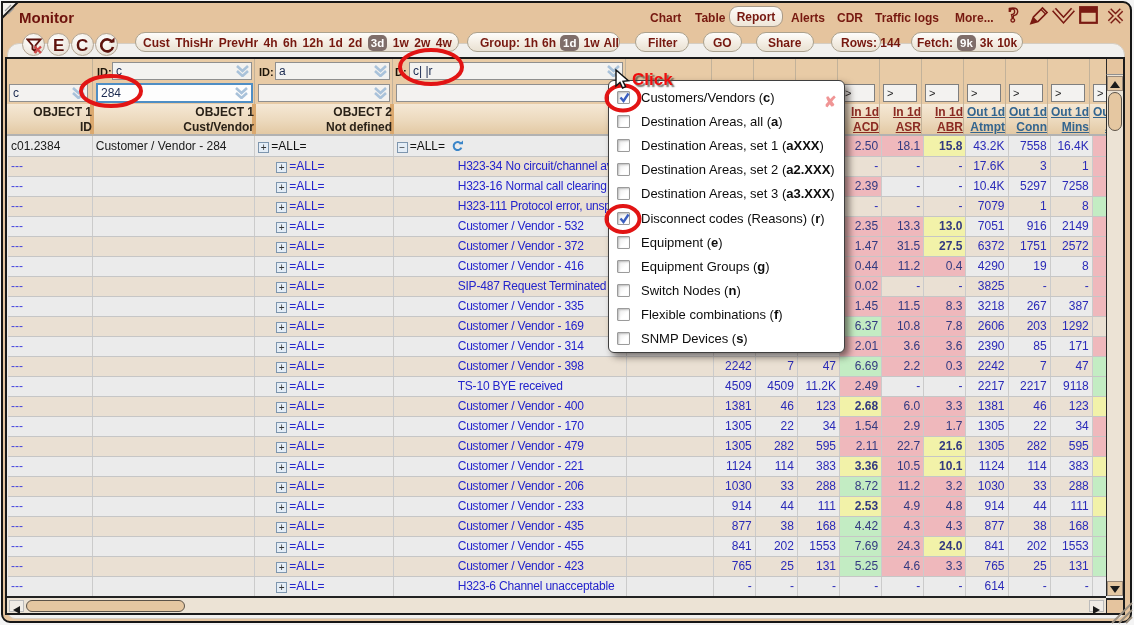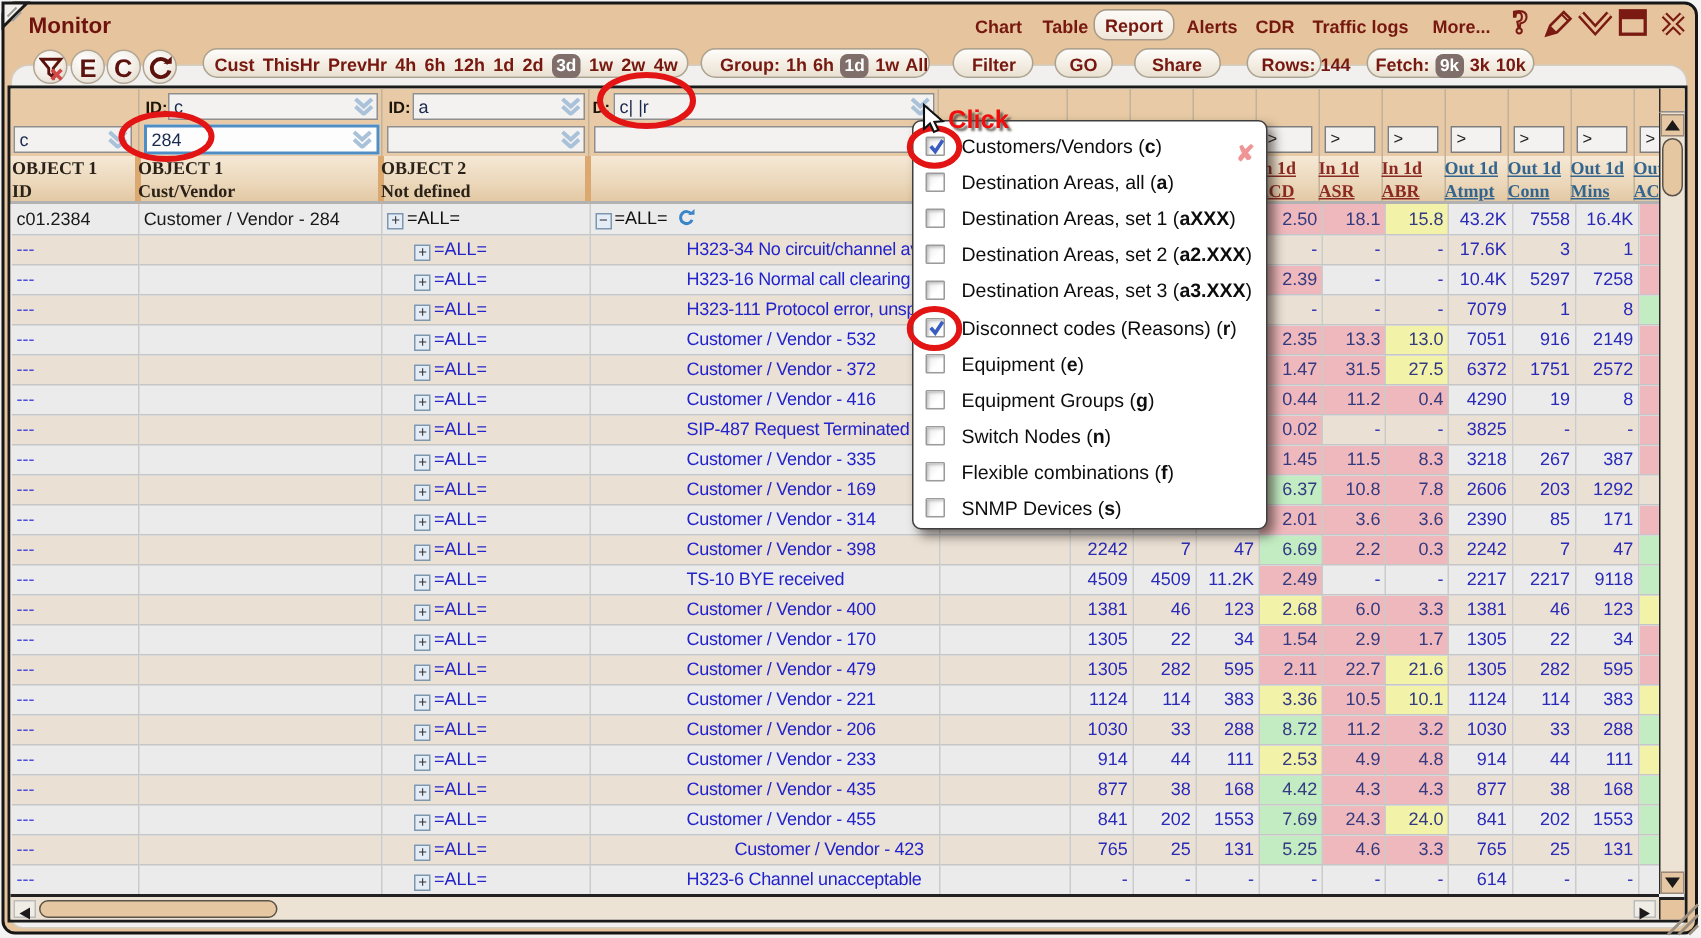--- a/index.html
+++ b/index.html
@@ -17,39 +17,39 @@
  background:radial-gradient(circle at 38% 30%,#ffffff,#f1ece4 55%,#ddd4c6);}
 .pill{position:absolute;height:20px;top:32px;border:1px solid #aba28f;border-radius:10px;
  background:linear-gradient(#fefdfb,#f3ede3 55%,#e9e1d2);color:#76180f;font-size:12px;
  font-weight:bold;white-space:nowrap;line-height:21px;}
 .badge{display:inline-block;background:#7f6e6a;color:#fff;border-radius:5px;padding:1px 3px;
  margin:0;line-height:14px;font-size:11.5px;position:relative;top:0px;}
 .tblborder{position:absolute;left:5px;top:57px;width:1120px;height:558px;border:2px solid #1b1b1b;background:transparent;}
 .hdrbg{background:#e8cba6;}
 .lblrow{background:linear-gradient(#f5e8d5,#ecd9bd 55%,#e3c9a4);border-bottom:2px solid #b2b2b2;}
 .vline{position:absolute;width:1px;background:#c2b29a;}
-.lbl{position:absolute;top:46px;font-size:12px;font-weight:bold;color:#2a2218;text-align:left;line-height:15px;font-family:Liberation Serif, serif;}
+.lbl{position:absolute;top:46px;font-size:12px;font-weight:bold;color:#2a2218;text-align:right;line-height:15px;}
 .inlbl{color:#8b2a22;text-decoration:underline;}
 .outlbl{color:#33658f;text-decoration:underline;}
 .finput{position:absolute;height:18px;background:#f3f2f0;border:1px solid #8f8f8f;
  font-size:12px;color:#1b2a50;line-height:16px;padding-left:3px;white-space:nowrap;}
 .flabel{position:absolute;font-size:11px;font-weight:bold;color:#1c1408;}
 .gt{position:absolute;height:18px;background:#f3f2f0;border:1px solid #7f7f7f;font-size:11px;
  color:#222;line-height:16px;padding-left:3px;}
 .chev{position:absolute;width:15px;height:12px;}
 .bodyclip{position:absolute;left:7px;top:136px;width:1099px;height:460px;overflow:hidden;background:#ebebeb;}
 table.grid{border-collapse:collapse;table-layout:fixed;margin-left:1px;width:1127px;}
 table.grid td{height:20px;padding:0 3px 0 3px;font-size:12px;border-right:1px solid #cbcbcb;
  border-bottom:1px solid #c6c6c6;overflow:hidden;white-space:nowrap;color:#1a1a1a;}
 tr.odd td{background:#ebebeb;}
 tr.even td{background:#eae0d3;}
 table.grid td.num{text-align:right;color:#2a2ab8;}
 table.grid td.cnum{text-align:right;color:#333a80;}
 td.pink{background:#efb8bc !important;}
-td.yel{background:#f2f2a9 !important;}
+td.yel{background:#f2f2a9 !important;font-weight:bold;}
 td.grn{background:#c3ecc3 !important;}
 table.grid td.link, .link{color:#2323cc;}
 table.grid td.link{letter-spacing:-0.2px;}
 table.grid td.dash, .dash{color:#4444dd;}
 .popup{position:absolute;left:608px;top:80px;width:237px;height:273px;background:#fff;
  border:1px solid #3f3f3f;border-radius:6px;box-shadow:4px 4px 7px rgba(40,30,25,0.6);z-index:40;}
 .pitem{position:absolute;left:9px;font-size:13px;color:#0d0d0d;white-space:nowrap;}
 .cb{position:absolute;width:13px;height:13px;background:linear-gradient(135deg,#e9e9e9,#ffffff 60%);
  border:1px solid #9b9b9b;box-shadow:inset 1px 1px 2px rgba(90,90,90,.35);border-radius:1px;}
 .vsb{position:absolute;left:1106px;top:59px;width:17px;height:537px;background:#ece3d5;border-left:1px solid #2a2a2a;}
@@ -573,21 +573,21 @@
           <td class="cnum yel">24.0</td>
           <td class="num">841</td>
           <td class="num">202</td>
           <td class="num">1553</td>
           <td class="num grn"></td>
         </tr>
         <tr class="even">
           <td class="dash">---</td>
           <td></td>
           <td style="padding-left:21px"><span style="display:inline-block;width:11px;height:11px;border:1px solid #7e96ae;background:#e4edf6;color:#333;font-size:10px;line-height:9px;text-align:center;vertical-align:-1px;margin-right:2px;">+</span><span class="link">=ALL=</span></td>
-          <td style="padding-left:96px" class="link">Customer / Vendor - 423</td>
+          <td style="padding-left:64px" class="link">Customer / Vendor - 423</td>
           <td></td>
           <td class="num">765</td>
           <td class="num">25</td>
           <td class="num">131</td>
           <td class="cnum grn">5.25</td>
           <td class="cnum pink">4.6</td>
           <td class="cnum pink">3.3</td>
           <td class="num">765</td>
           <td class="num">25</td>
           <td class="num">131</td>

